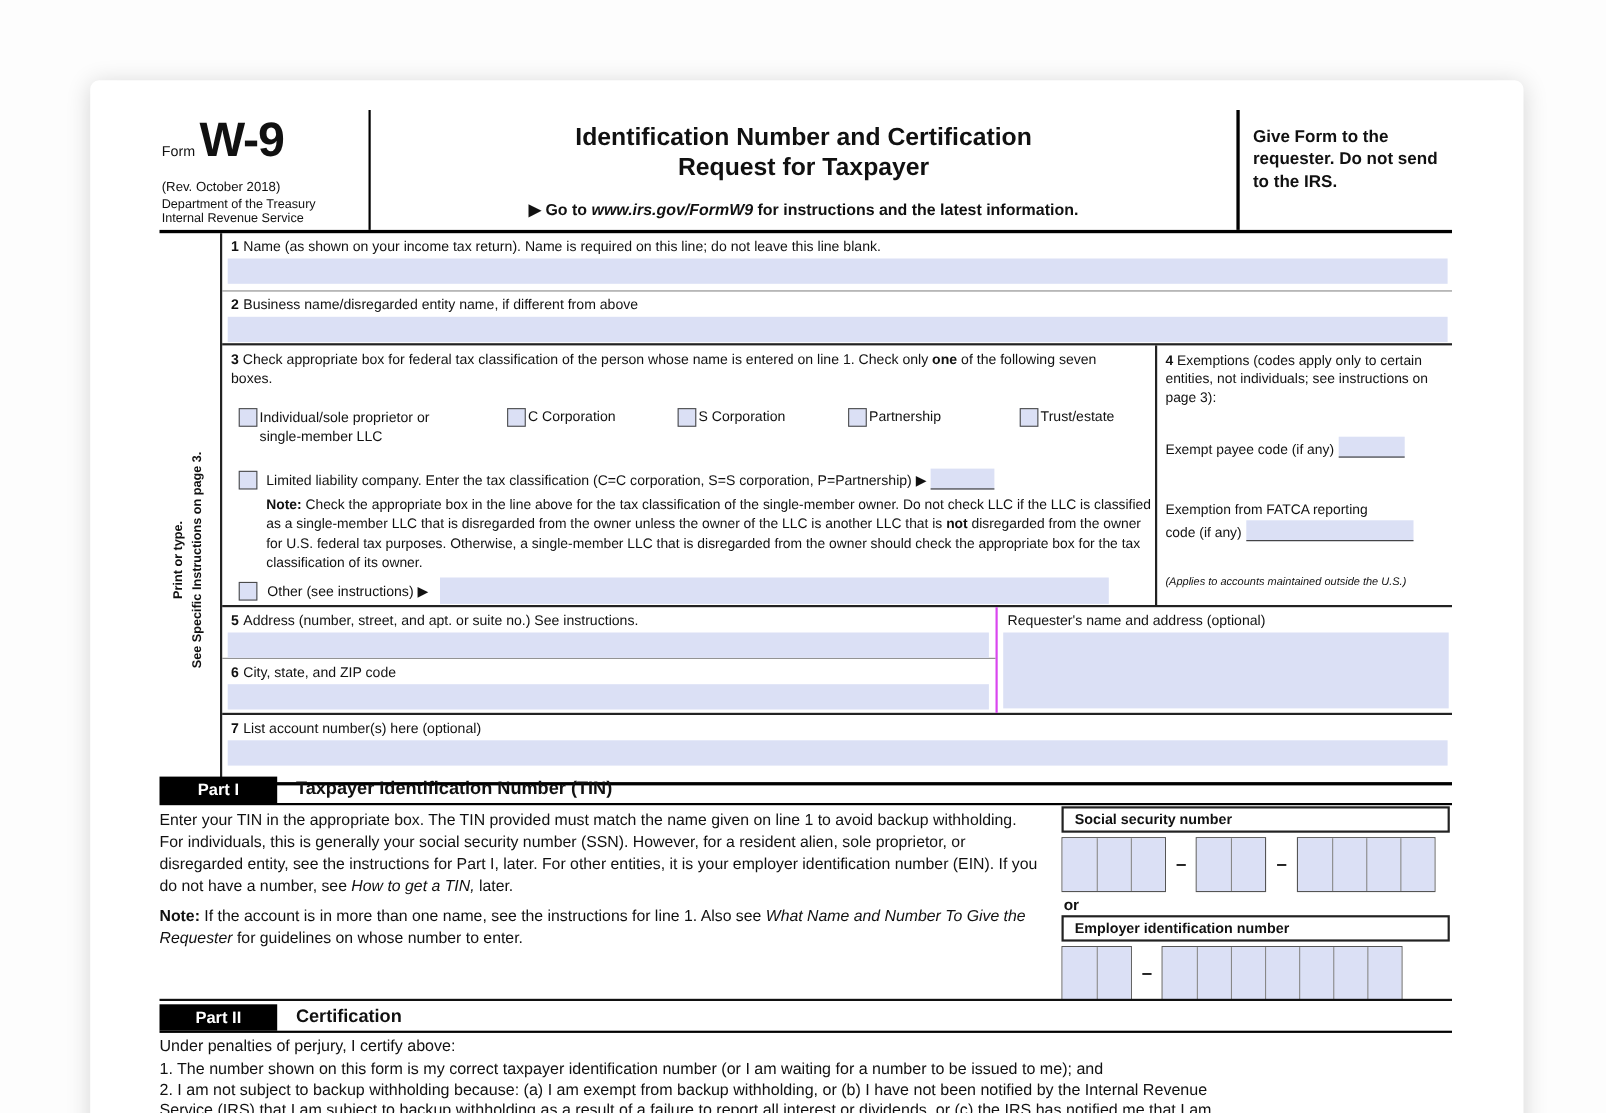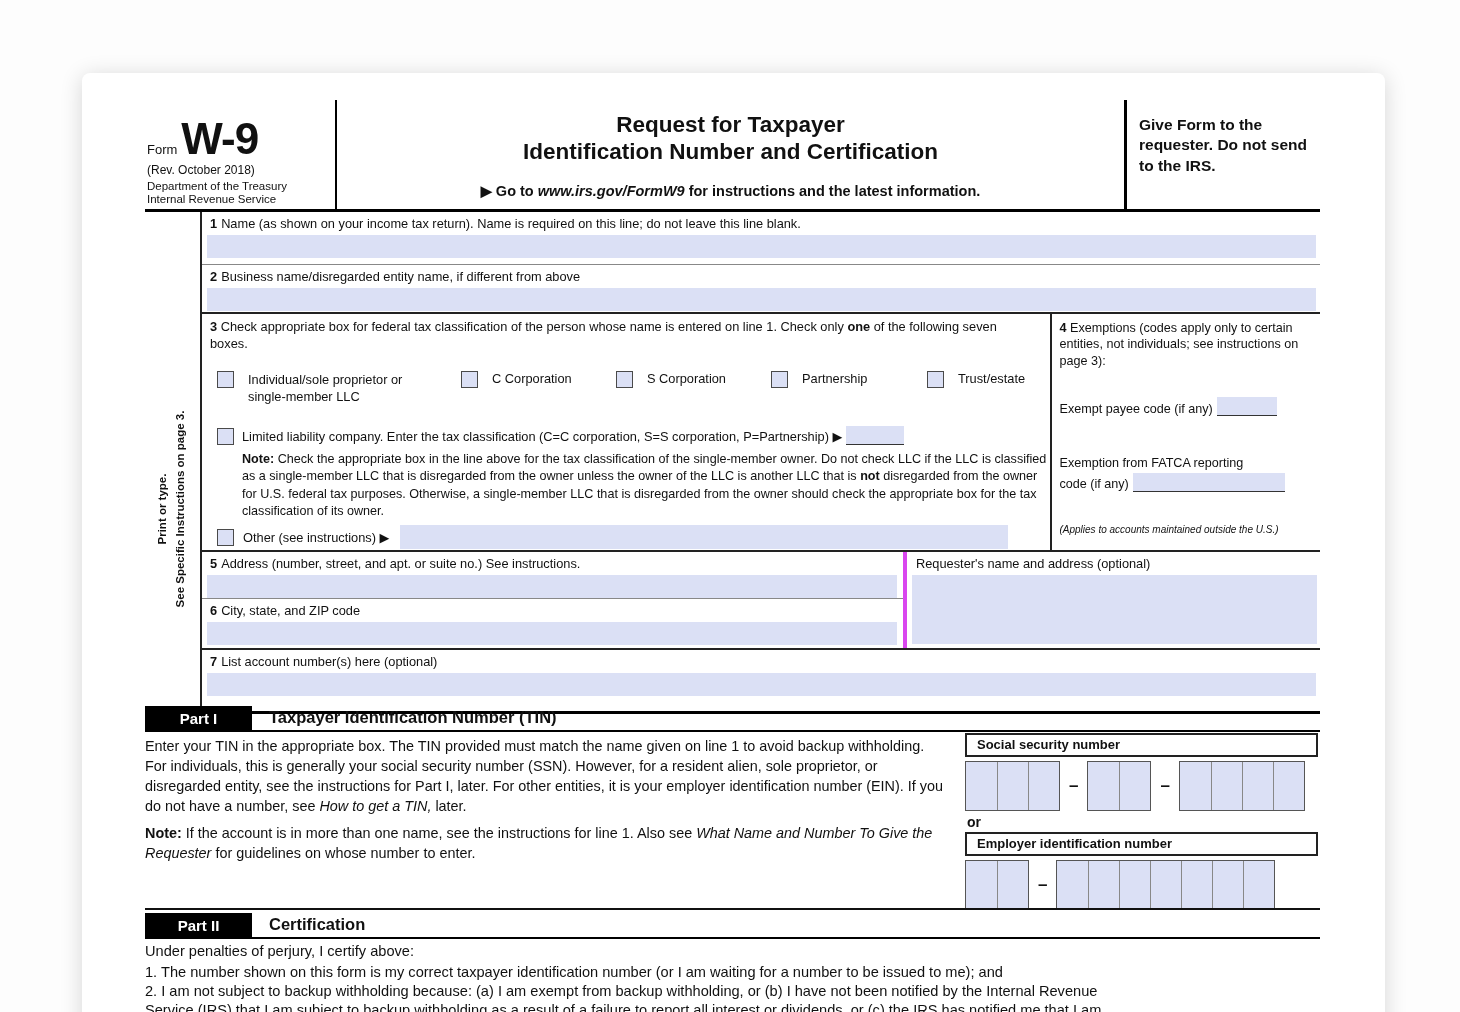--- a/index.html
+++ b/index.html
@@ -7,21 +7,21 @@
   .viewport { position:relative; width:1460px; height:1012px; overflow:hidden; background:#fdfdfd; }
   .page { position:absolute; left:82px; top:73px; width:1303px; height:990px; background:#fff;
           border-radius:8px; box-shadow:0 3px 22px rgba(0,0,0,0.16); }
 
   
   .header { position:absolute; left:63px; top:27px; width:1175px; height:112px; border-bottom:3px solid #000; display:flex; }
   .h-left { width:192px; border-right:2px solid #000; display:flex; flex-direction:column; justify-content:flex-end; padding:0 6px 3px 2px; }
   .form-line { display:flex; align-items:baseline; gap:4px; }
   .form-word { font-size:13px; }
   .w9 { font-size:44px; font-weight:bold; letter-spacing:-1px; line-height:0.9; }
-  .rev { font-size:12px; margin-top:5px; }
+  .rev { font-size:12px; margin-top:16px; }
   .dept { font-size:11.5px; line-height:1.12; margin-top:3px; }
   .h-mid { flex:1; border-right:3px solid #000; display:flex; flex-direction:column; align-items:center; padding:11px 14px 5px; }
   .title { font-size:22.5px; font-weight:bold; line-height:1.2; text-align:center; }
   .goto { font-size:14.5px; font-weight:bold; margin-top:auto; padding-bottom:5px; text-align:center; }
   .goto .url { font-style:italic; }
   .h-right { width:193px; padding:15px 4px 0 12px; font-size:15.5px; font-weight:bold; line-height:1.32; }
 
   
   .side-rail { position:absolute; left:70px; top:245px; width:48px; height:382px; }
   .side-rot { position:absolute; left:50%; top:50%; width:382px; height:44px;
@@ -33,40 +33,40 @@
   .row { position:relative; }
   .lab { font-size:12.8px; padding:4px 6px 0 8px; }
   .lab b { margin-right:4px; }
   .field { height:23px; background:#dbe0f5; margin:4px 4px 0 5px; }
   .r1 { height:53px; border-bottom:1px solid #888; }
   .r2 { height:49px; border-bottom:2px solid #222; }
 
   .r34 { height:238px; border-bottom:2px solid #222; display:flex; }
   .r3 { width:850px; position:relative;border-radius:23px; }
   .l3-label { position:absolute; left:8px; top:5px; width:828px; font-size:12.8px; line-height:1.3; }
-  .cb-item { position:absolute; top:57px; display:flex; gap:14px; align-items:flex-start; font-size:12.8px; }
+  .cb-item { position:absolute; top:57px; display:flex; gap:2px; align-items:flex-start; font-size:12.8px; }
   .cb { width:17px; height:17px; background:#dbe0f5; border:1.5px solid #4a4a4a; flex:0 0 auto; }
   .cb-i0 { left:15px; width:232px; } .cb-i0 .cb-lab { width:195px; line-height:1.35; }
   .cb-i1 { left:259px; } .cb-i2 { left:414px; } .cb-i3 { left:569px; } .cb-i4 { left:725px; }
   .llc-row { position:absolute; left:15px; top:112px; display:flex; gap:8px; align-items:flex-end; font-size:12.8px; width:830px; }
   .inline-field { display:inline-block; width:58px; height:19px; background:#dbe0f5; border-bottom:1.5px solid #333; vertical-align:-4px; }
   .note-para { position:absolute; left:40px; top:137px; width:805px; font-size:12.6px; line-height:1.37; }
   .other-row { position:absolute; left:15px; top:211px; display:flex; gap:9px; align-items:center; font-size:12.8px; }
   .other-field { width:608px; height:24px; background:#dbe0f5; margin-left:2px; }
 
   .r4 { width:270px; border-left:2px solid #222; position:relative; font-size:12.6px; }
   .r4-label { position:absolute; left:7px; top:6px; width:255px; line-height:1.3; }
   .exempt-line { position:absolute; left:7px; top:83px; width:258px; display:flex; align-items:flex-end; gap:4px; }
   .exempt-field { width:60px; height:19px; background:#dbe0f5; border-bottom:1.5px solid #333; flex:0 0 auto; }
   .fatca-block { position:absolute; left:7px; top:140px; width:258px; line-height:1.5; }
   .fatca-field { display:inline-block; width:152px; height:19px; background:#dbe0f5; border-bottom:1.5px solid #333; vertical-align:-4px; margin-left:4px; }
   .applies { position:absolute; left:7px; top:210px; font-size:10px; font-style:italic; }
 
   .r56 { height:98px; border-bottom:2px solid #222; display:flex; }
-  .r56-left { width:705px; border-right:4px solid #d946ef; }
+  .r56-left { width:705px; border-right:2px solid #d946ef; }
   .r5 { height:47px; border-bottom:1px solid #888; }
   .r5 .field, .r6 .field { margin-right:6px; }
   .r-req { flex:1; position:relative; }
   .req-label { font-size:12.8px; padding:4px 4px 0 9px; }
   .req-field { position:absolute; left:5px; right:3px; top:23px; bottom:4px; background:#dbe0f5; }
   .r7 { height:64px; border-bottom:3px solid #000; }
 
   
   .part-header { position:absolute; left:63px; width:1175px; height:26px; border-bottom:2px solid #000000; display:flex; align-items:stretch; }
   .ph-1 { top:633px; } .ph-2 { top:840px; border-bottom-width:2.5px; }
@@ -108,22 +108,22 @@
           <span class="w9">W-9</span>
         </div>
         <div class="rev">(Rev. October 2018)</div>
         <div class="dept">
           <div>Department of the Treasury</div>
           <div>Internal Revenue Service</div>
         </div>
       </div>
       <div class="h-mid">
         <div class="title">
+          <div>Identification Number and Certification</div>
           <div>Request for Taxpayer</div>
-          <div>Identification Number and Certification</div>
         </div>
         <div class="goto"><span>▶ Go to </span><b class="url">www.irs.gov/FormW9</b><span> for instructions and the latest information.</span></div>
       </div>
       <div class="h-right">Give Form to the requester. Do not send to the IRS.</div>
     </div>
 
     <div class="side-rail">
       <div class="side-rot">
         <div>Print or type.</div>
         <div>See Specific Instructions on page 3.</div>

